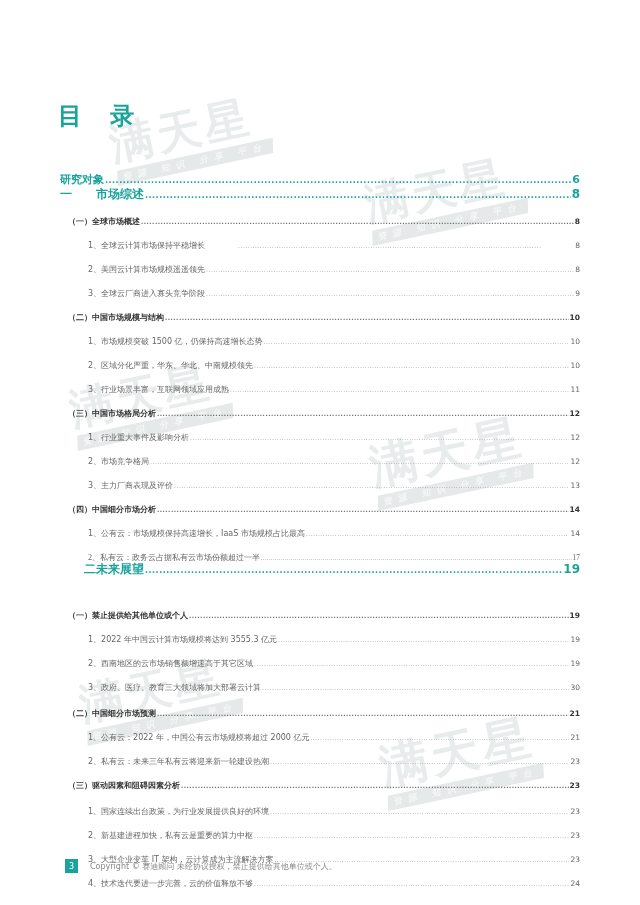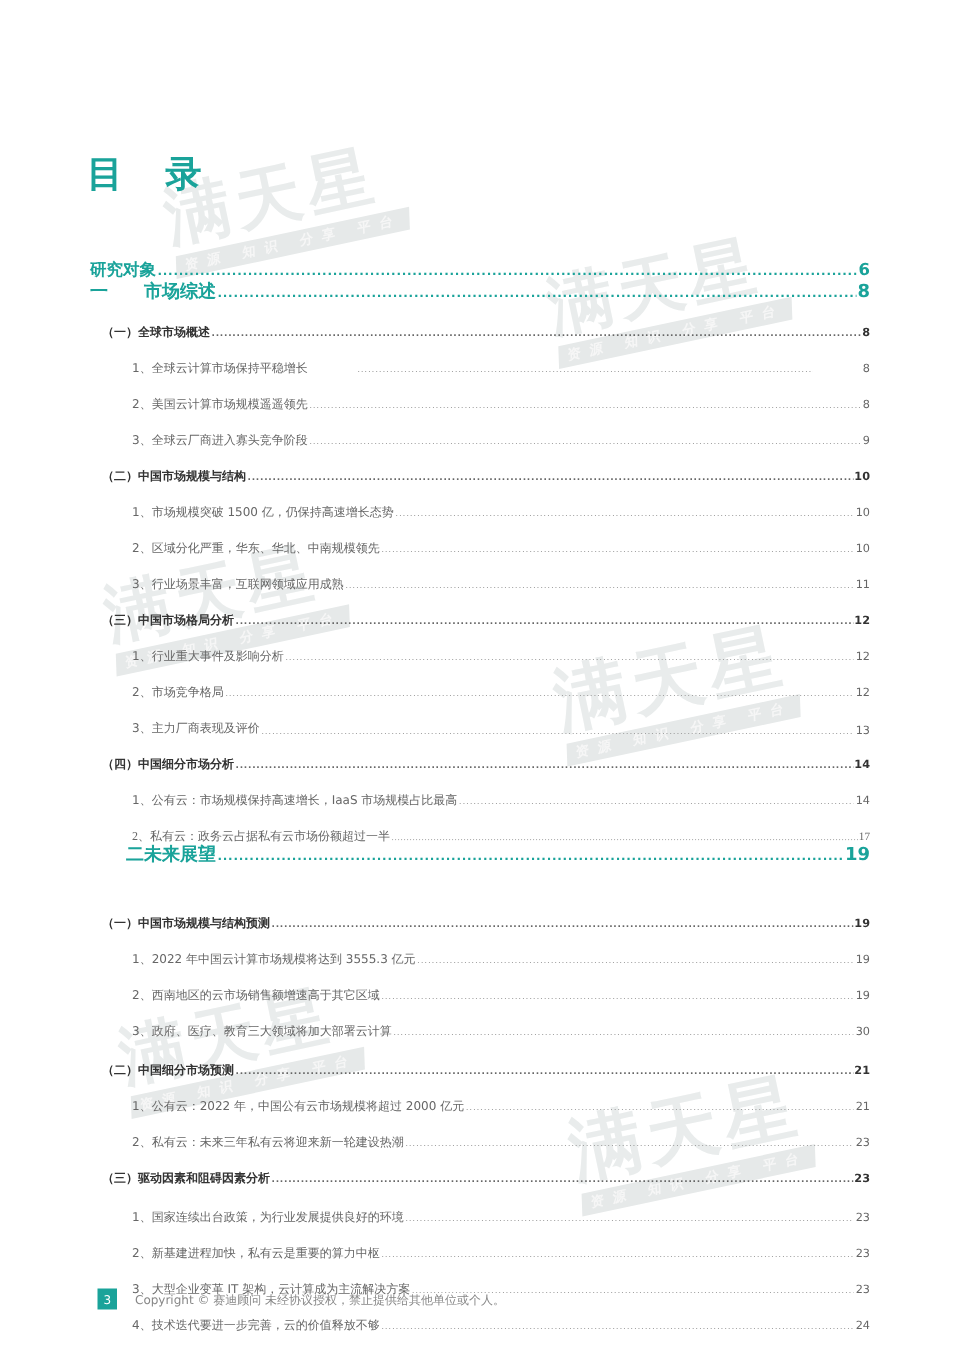--- a/index.html
+++ b/index.html
@@ -126,21 +126,21 @@
       <div class="row lvl2" style="top: 272px;">
         <span class="label"><span>1、行业重大事件及影响分析</span></span>
         <span class="dots"></span>
         <span class="pg">12</span>
       </div>
       <div class="row lvl2" style="top: 296px;">
         <span class="label"><span>2、市场竞争格局</span></span>
         <span class="dots"></span>
         <span class="pg">12</span>
       </div>
-      <div class="row lvl2" style="top: 320px; align-items: flex-end;">
+      <div class="row lvl2" style="top: 320px;">
         <span class="label"><span>3、主力厂商表现及评价</span></span>
         <span class="dots"></span>
         <span class="pg">13</span>
       </div>
       <div class="row lvl1" style="top: 344px;">
         <span class="label"><span>（四）中国细分市场分析</span></span>
         <span class="dots"></span>
         <span class="pg">14</span>
       </div>
       <div class="row lvl2" style="top: 368px;">
@@ -152,21 +152,21 @@
         <span class="label"><span>2、私有云：政务云占据私有云市场份额超过一半</span></span>
         <span class="dots"></span>
         <span class="pg">17</span>
       </div>
       <div class="row lvl0 big" style="top: 401px; text-align: right;">
         <span class="label"><span class="num">二</span><span>未来展望</span></span>
         <span class="dots"></span>
         <span class="pg">19</span>
       </div>
       <div class="row lvl1" style="top: 450px;">
-        <span class="label"><span>（一）中国市场规模与结构预测</span></span>
+        <span class="label"><span>（一）禁止提供给其他单位或个人</span></span>
         <span class="dots"></span>
         <span class="pg">19</span>
       </div>
       <div class="row lvl2" style="top: 474px;">
         <span class="label"><span>1、2022 年中国云计算市场规模将达到 3555.3 亿元</span></span>
         <span class="dots"></span>
         <span class="pg">19</span>
       </div>
       <div class="row lvl2" style="top: 498px;">
         <span class="label"><span>2、西南地区的云市场销售额增速高于其它区域</span></span>

